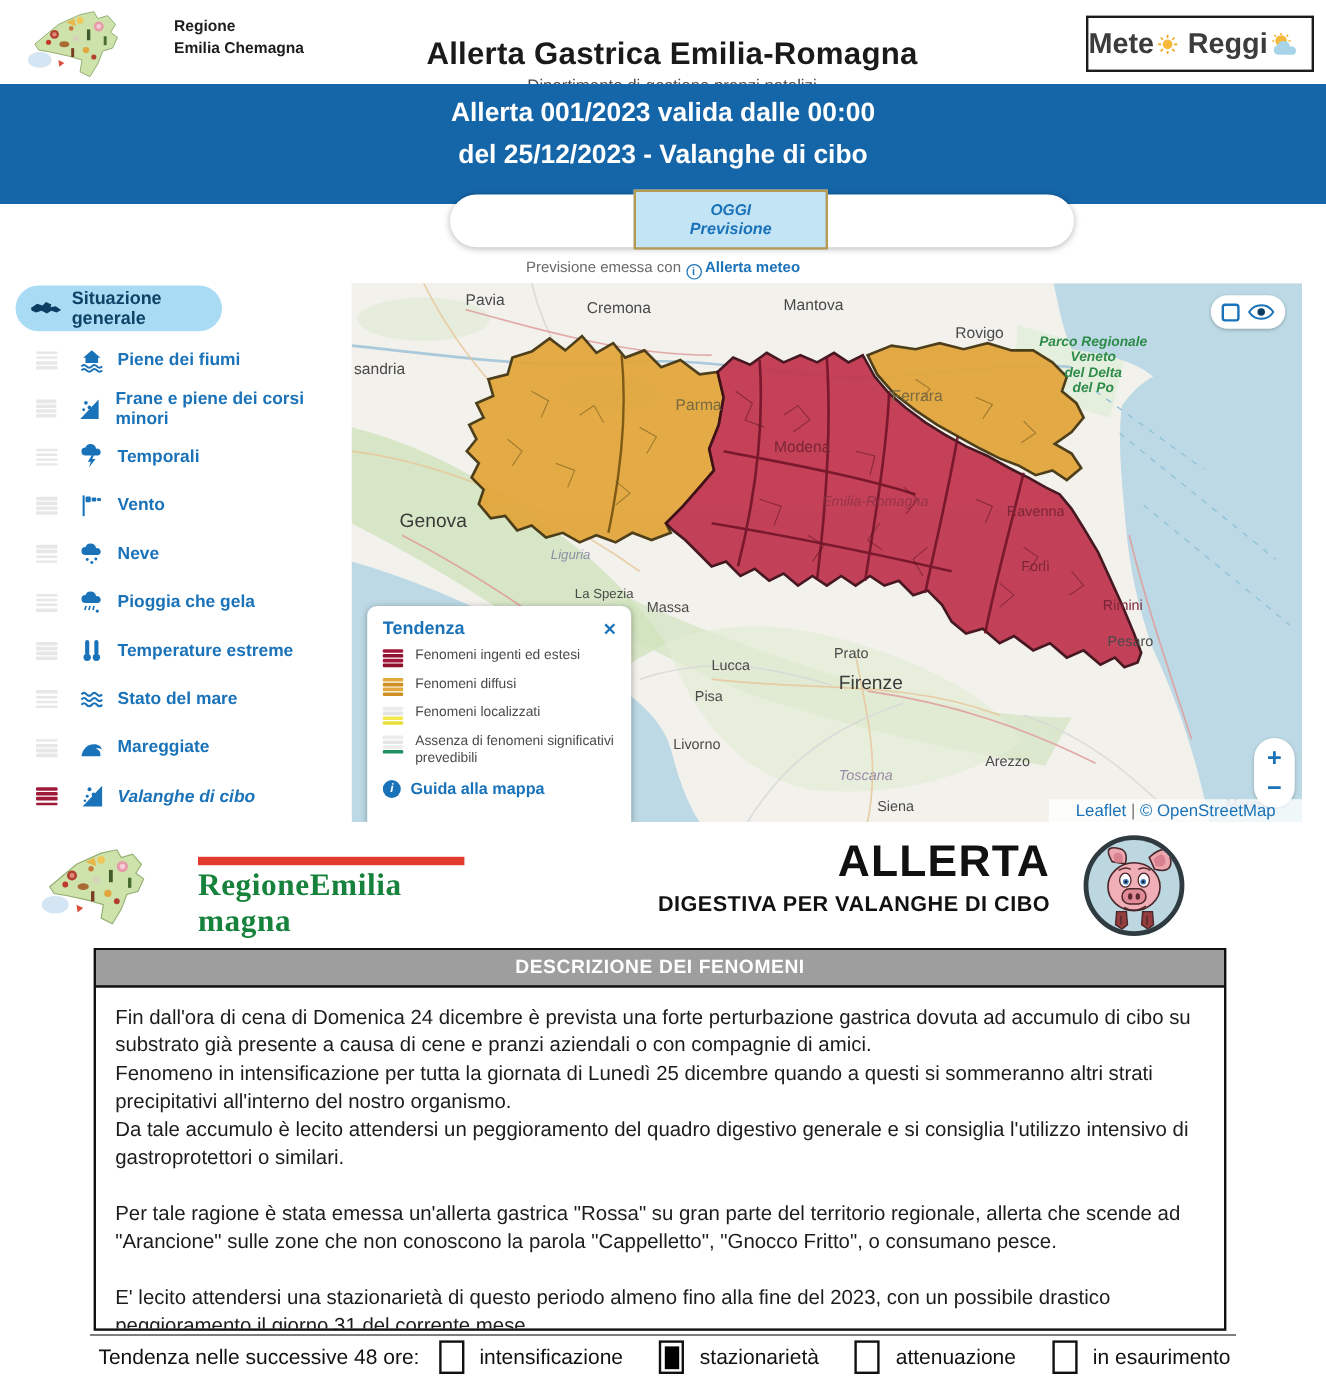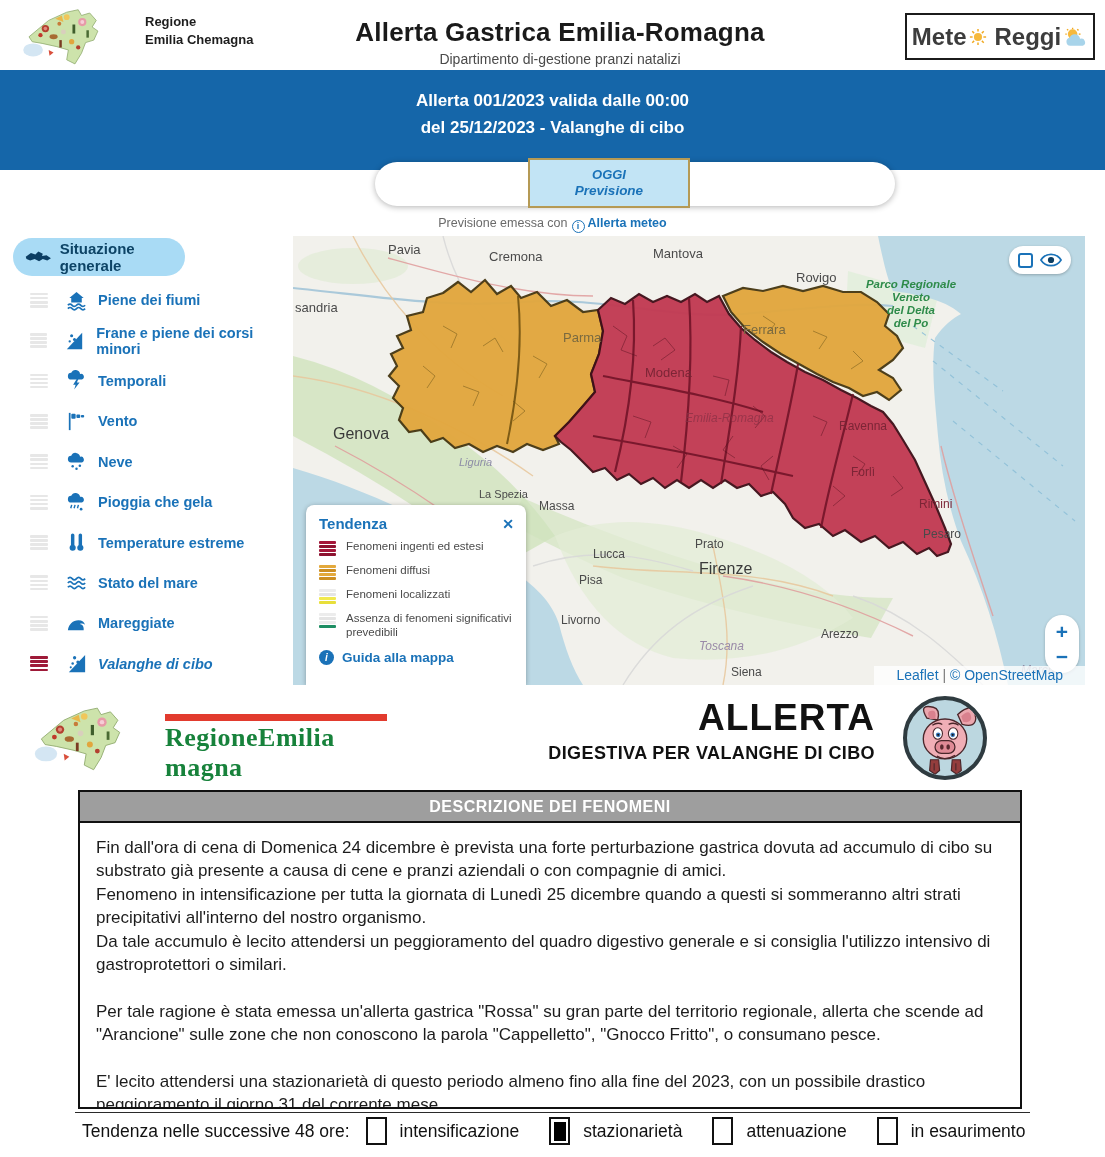--- a/index.html
+++ b/index.html
@@ -4,30 +4,30 @@
 <style>
   * { box-sizing: border-box; margin: 0; padding: 0; }
   html,body { width:1105px; background:#fff; }
   body { font-family:"Liberation Sans", sans-serif; position:relative; height:1157px; overflow:hidden; }
   .page { position:relative; width:1105px; height:944px; background:#fff; }
 
   
   .header { position:absolute; top:0; left:0; width:100%; height:70px; background:#fff; }
   .logo-food { position:absolute; left:10px; top:4px; width:120px; height:64px; }
   .region-name { position:absolute; left:145px; top:13px; font-size:13px; font-weight:bold; color:#1d1d1d; line-height:1.35; }
-  .title-wrap { position:absolute; left:250px; width:620px; top:17px; text-align:center; }
+  .title-wrap { position:absolute; left:250px; width:620px; top:29px; text-align:center; }
   .page-title { font-size:26px; font-weight:bold; color:#1a1a1a; letter-spacing:.2px; }
   .page-subtitle { font-size:14px; color:#4a4a4a; margin-top:3px; }
   .brand-box { position:absolute; right:10px; top:13px; width:190px; height:47px; border:2px solid #1b1b1b; background:#fff;
-               display:flex; align-items:center; justify-content:center; font-size:24px; font-weight:bold; color:#3c3c3c; gap:2px; }
+               display:flex; align-items:center; font-size:24px; font-weight:bold; color:#3c3c3c; gap:2px; }
   .brand-box svg { display:block; }
 
   
   .banner { position:absolute; top:70px; left:0; width:100%; height:100px; background:#1566a9; color:#fff;
-            text-align:center; font-size:17px; font-weight:bold; line-height:1.6; padding-top:17px; }
+            text-align:center; font-size:22px; font-weight:bold; line-height:1.6; padding-top:6px; }
 
   
   .tab-pill { position:absolute; top:162px; left:375px; width:520px; height:44px; background:#fff; border-radius:22px;
               box-shadow:0 1px 6px rgba(0,0,0,.3); }
   .tab-today { position:absolute; top:158px; left:528px; width:162px; height:50px; background:#c2e4f5; border:2px solid #b59a55;
                display:flex; flex-direction:column; align-items:center; justify-content:center; cursor:pointer; }
   .tab-today .t1 { font-size:13px; font-weight:bold; font-style:italic; color:#1a72b8; line-height:1.1; }
   .tab-today .t2 { font-size:13.5px; font-weight:bold; font-style:italic; color:#1a72b8; }
 
   .forecast-note { position:absolute; top:216px; left:0; width:100%; text-align:center; font-size:12.5px; color:#6a6a6a; }

